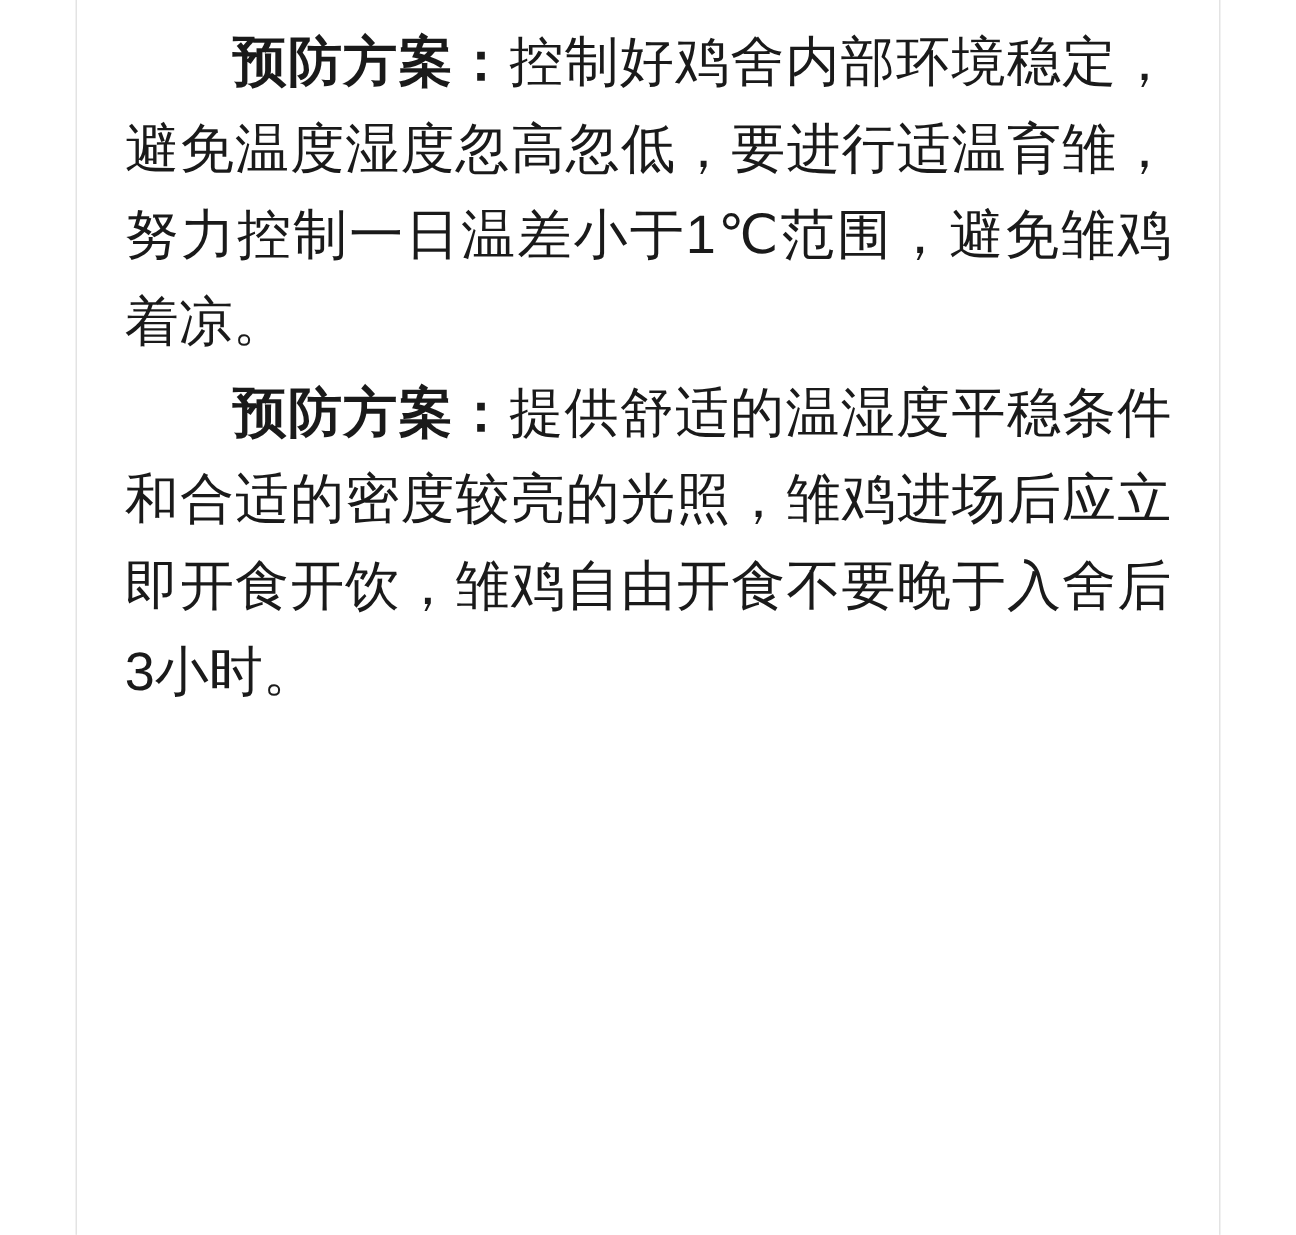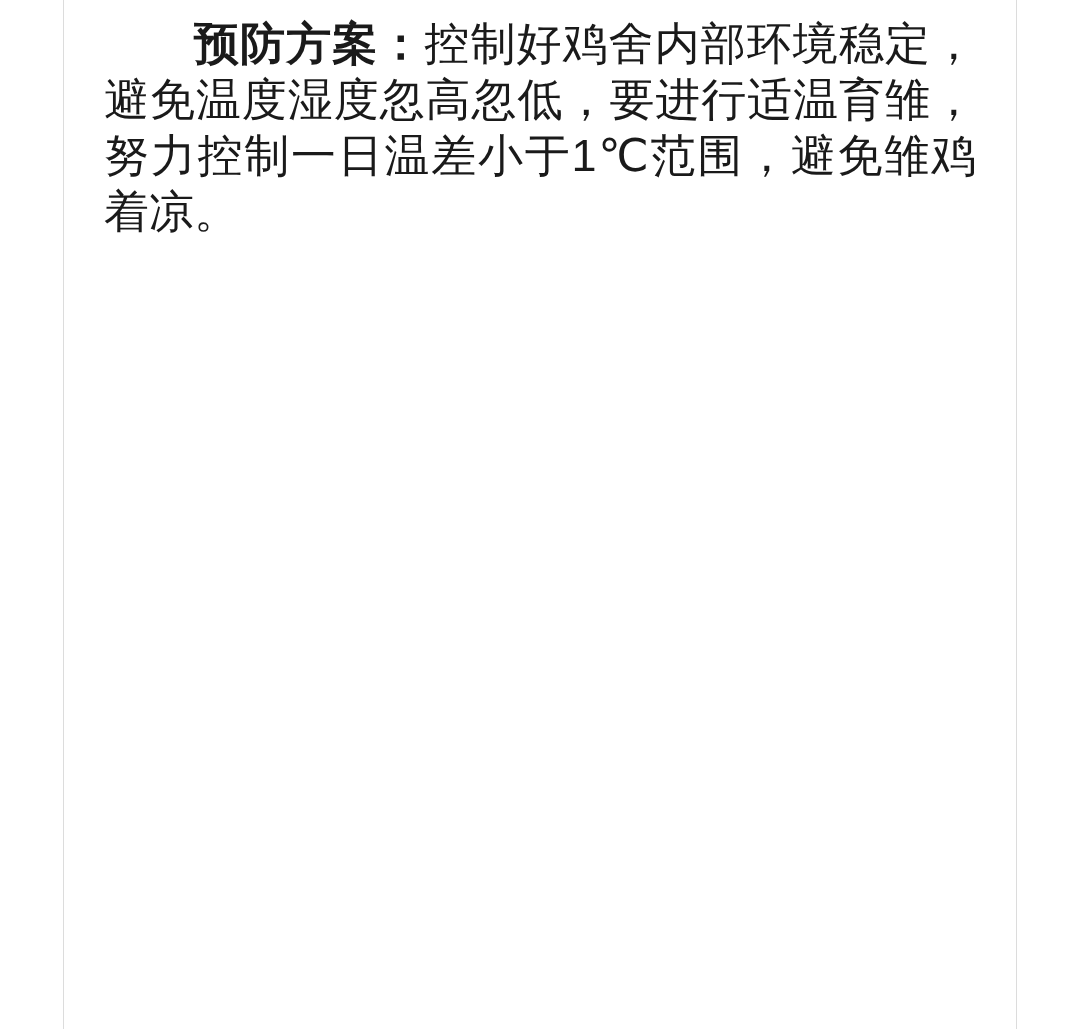--- a/index.html
+++ b/index.html
@@ -38,21 +38,21 @@
     top: 0;
     bottom: 0;
     padding: 16px 40px 0 40px;
     box-sizing: border-box;
   }
 
   p.para {
     margin: 0 0 0 0;
     color: #1a1a1a;
     font-size: 45px;
-    line-height: 56px;
+    line-height: 72px;
     text-align: justify;
     text-justify: inter-ideograph;
     text-indent: 90px;
     letter-spacing: 0px;
     word-break: break-all;
   }
   p.para + p.para { margin-top: 4px; }
 
   .lead {
     font-weight: bold;
@@ -67,15 +67,16 @@
 <div class="page">
 
   <div class="rule left"></div>
   <div class="rule right"></div>
 
   <div class="content">
 
     <p class="para"><span class="lead">预防方案：</span><span>控制好鸡舍内部环境稳定，避免温度湿度忽高忽低，要进行适温育雏，努力控制一日温差小于1℃范围，避免雏鸡着凉。</span></p>
 
 
+    <p class="para"><span class="lead">预防方案：</span><span>提供舒适的温湿度平稳条件和合适的密度较亮的光照，雏鸡进场后应立即开食开饮，雏鸡自由开食不要晚于入舍后3小时。</span></p>
 
   </div>
 </div>
 
 </body></html>

